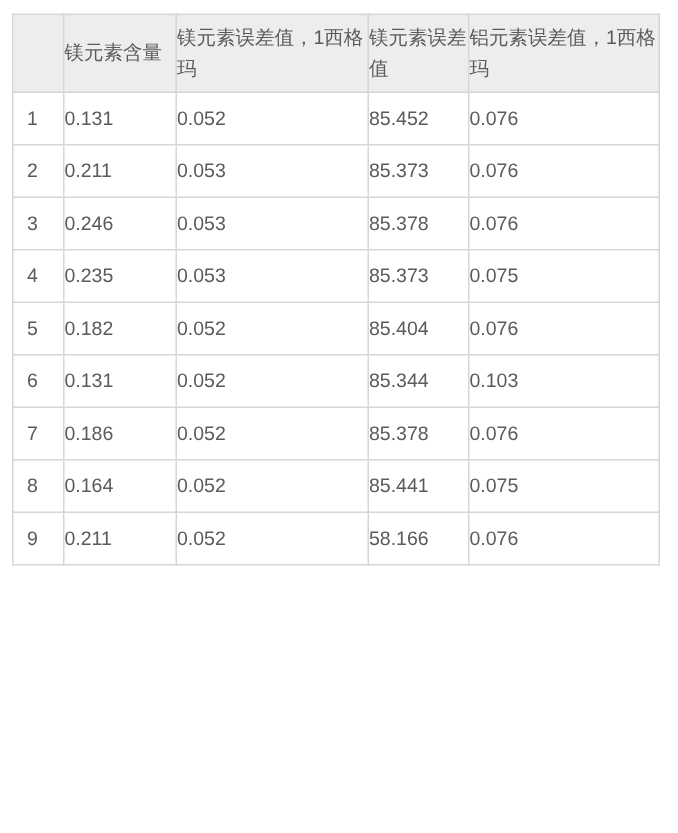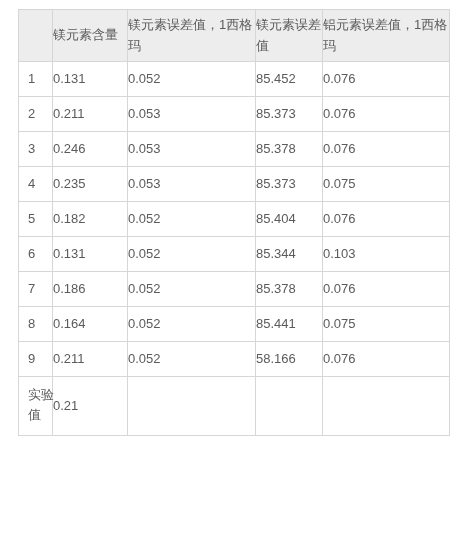--- a/index.html
+++ b/index.html
@@ -10,21 +10,21 @@
   body {
     width: 452px;
     height: 555px;
     overflow: hidden;
     font-family: "Liberation Sans", "DejaVu Sans", sans-serif;
     -webkit-font-smoothing: antialiased;
   }
 
   .sheet {
     position: absolute;
-    left: 18px;
+    left: 8px;
     top: 9px;
     width: 431px;
   }
 
   table.data-table {
     border-collapse: collapse;
     table-layout: fixed;
     width: 431px;
     font-size: 13px;
     color: #5b5b5b;
@@ -179,25 +179,16 @@
       <tr>
         <td class="idx-cell">9</td>
         <td>0.211</td>
         <td>0.052</td>
         <td>58.166</td>
         <td>0.076</td>
       </tr>
 
 
 
-      <tr class="summary-row">
-        <td class="idx-cell">
-          <span class="label-wrap">实验值</span>
-        </td>
-        <td>0.21</td>
-        <td class="empty-cell"></td>
-        <td class="empty-cell"></td>
-        <td class="empty-cell"></td>
-      </tr>
 
     </tbody>
   </table>
 </div>
 
 </body></html>

